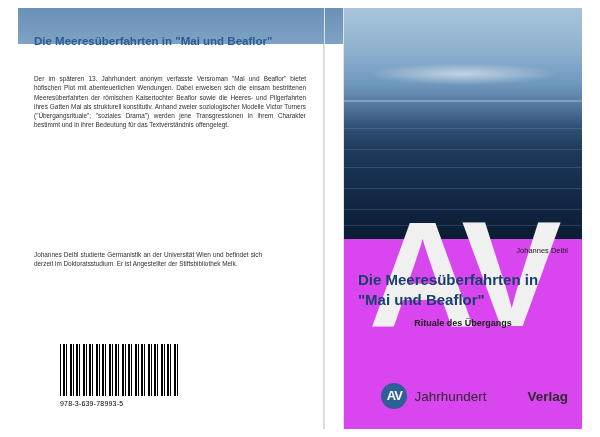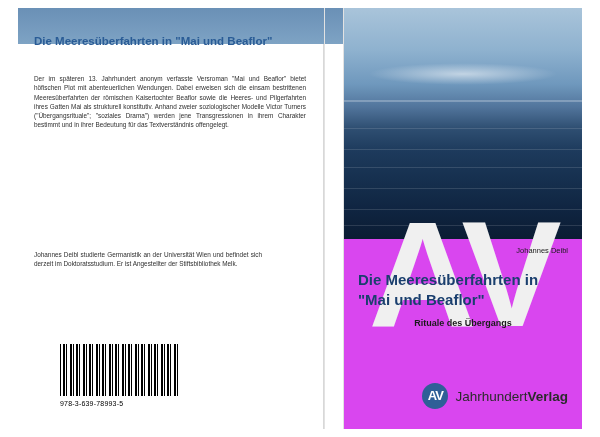--- a/index.html
+++ b/index.html
@@ -246,20 +246,21 @@
     line-height: 26px;
     text-align: center;
     letter-spacing: -1px;
   }
   .publisher-name {
     font-size: 13.5px;
     color: #2b2b2b;
   }
   .publisher-name b {
     color: #2b2b2b;
+    margin-left: 41px;
   }
 </style>
 </head>
 <body>
 
 <div class="cover">
 
   <div class="back-panel">
     <div class="back-top-band"></div>
     <div class="back-body"></div>

